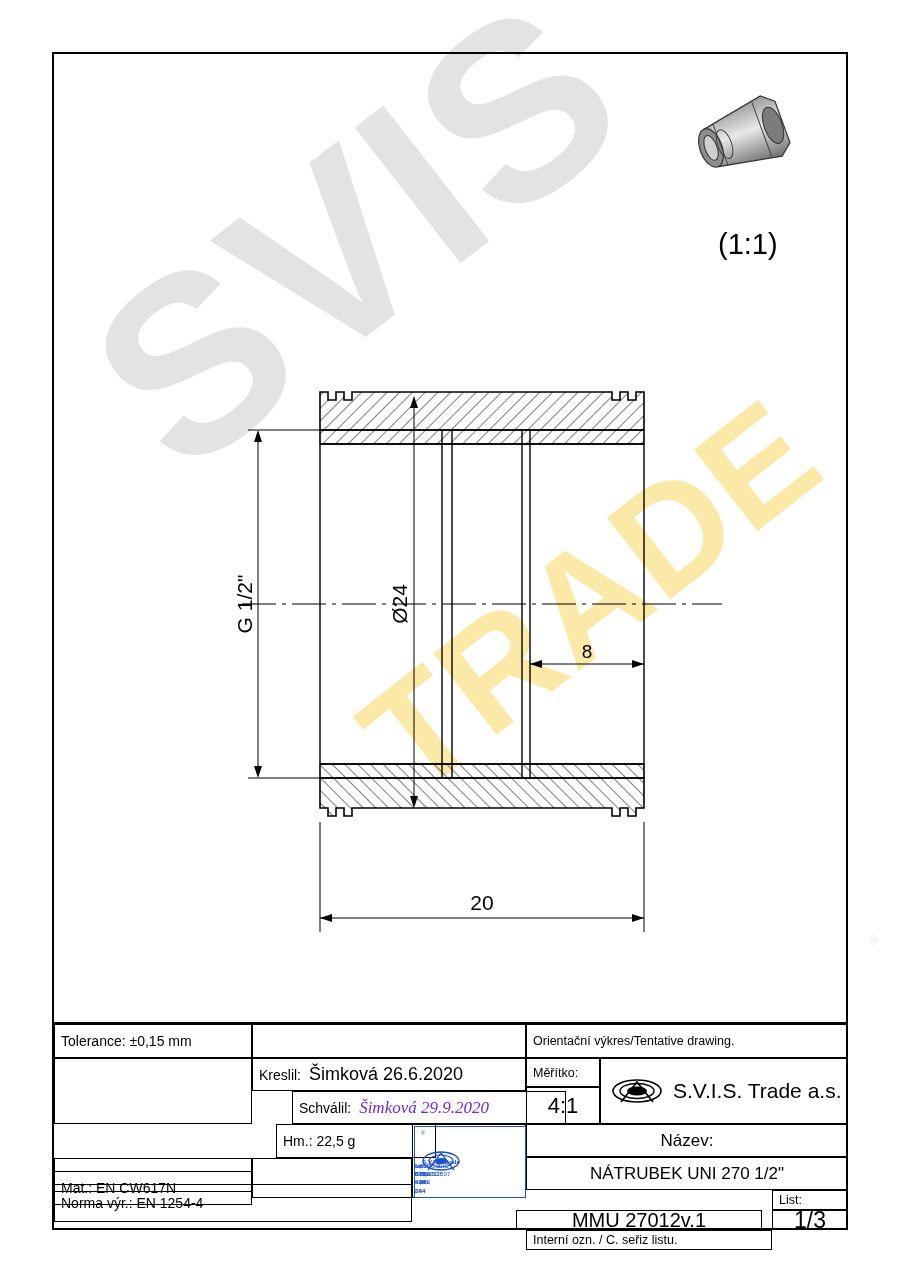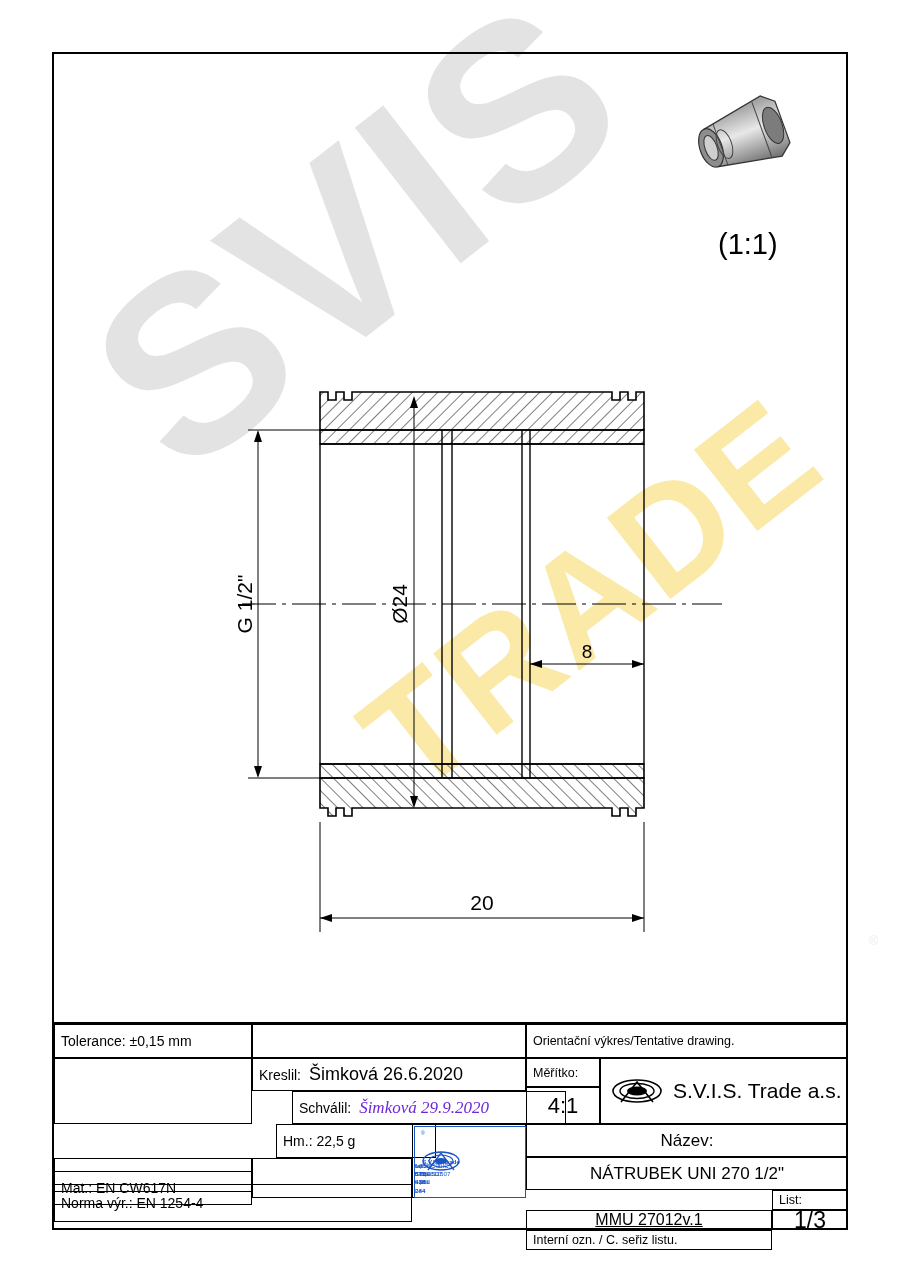--- a/index.html
+++ b/index.html
@@ -51,21 +51,21 @@
   .t-hm{left:198px;top:100px;width:160px;height:34px;margin-left:24px;}
   .t-stamp{left:358px;top:100px;width:114px;height:74px;}
   .t-nazev{left:472px;top:100px;width:322px;height:33px;justify-content:center;font-size:17px;}
   .t-nazev2{left:472px;top:133px;width:322px;height:33px;justify-content:center;font-size:17px;}
 
   .t-blank2{left:0;top:134px;width:198px;height:34px;}
   .t-blank3{left:198px;top:134px;width:160px;height:40px;}
 
   .t-norma{left:0;top:160px;width:358px;height:38px;}
   .t-int{left:472px;top:166px;width:246px;height:20px;font-size:12.5px;margin-top:40px;}
-  .t-int-v{left:472px;top:186px;width:246px;height:20px;justify-content:center;font-size:16px;text-decoration:underline;}
+  .t-int-v{left:462px;top:186px;width:246px;height:20px;justify-content:center;font-size:20px;text-decoration:underline;}
   .t-list{left:718px;top:166px;width:76px;height:20px;font-size:12.5px;}
   .t-list-v{left:718px;top:186px;width:76px;height:20px;justify-content:center;font-size:23px;}
 
   .lbl{font-size:14px;}
   .val{font-size:18px;margin-left:8px;}
   .hand{font-family:"Liberation Serif",serif;font-style:italic;color:#6d28d9;font-size:17px;margin-left:8px;}
   .firm{font-size:21px;margin-left:10px;}
 
   .stamp-box{position:absolute;left:1px;top:1px;width:112px;height:72px;border:1px solid #1b54c8;display:flex;align-items:center;overflow:hidden;}
   .stamp-left{width:52px;height:100%;display:flex;flex-direction:column;align-items:center;justify-content:center;}

